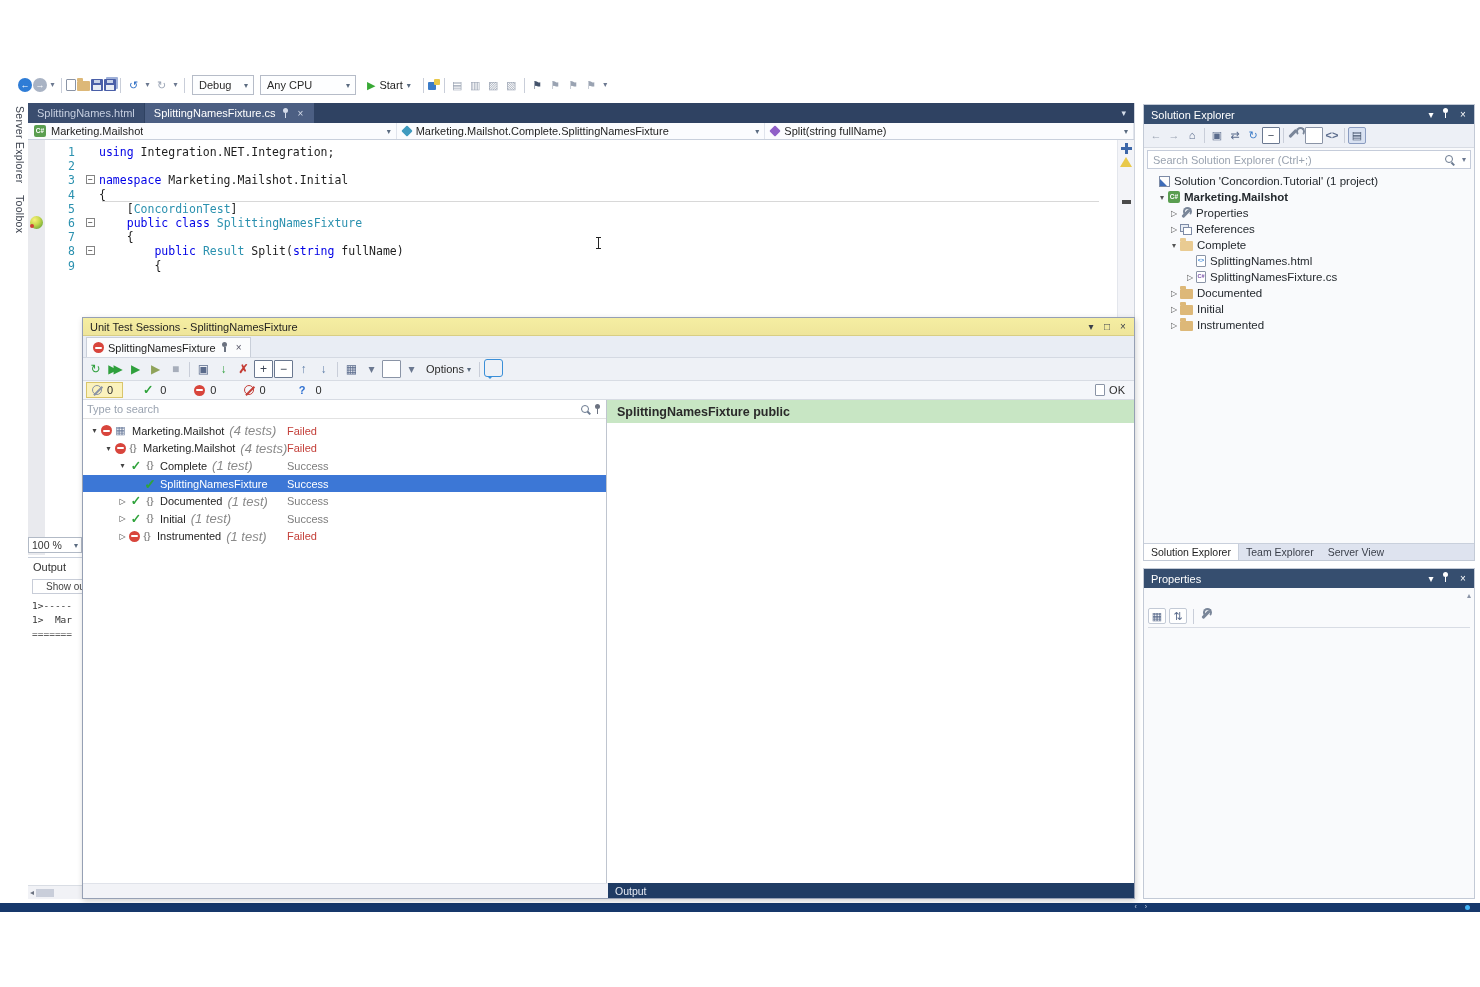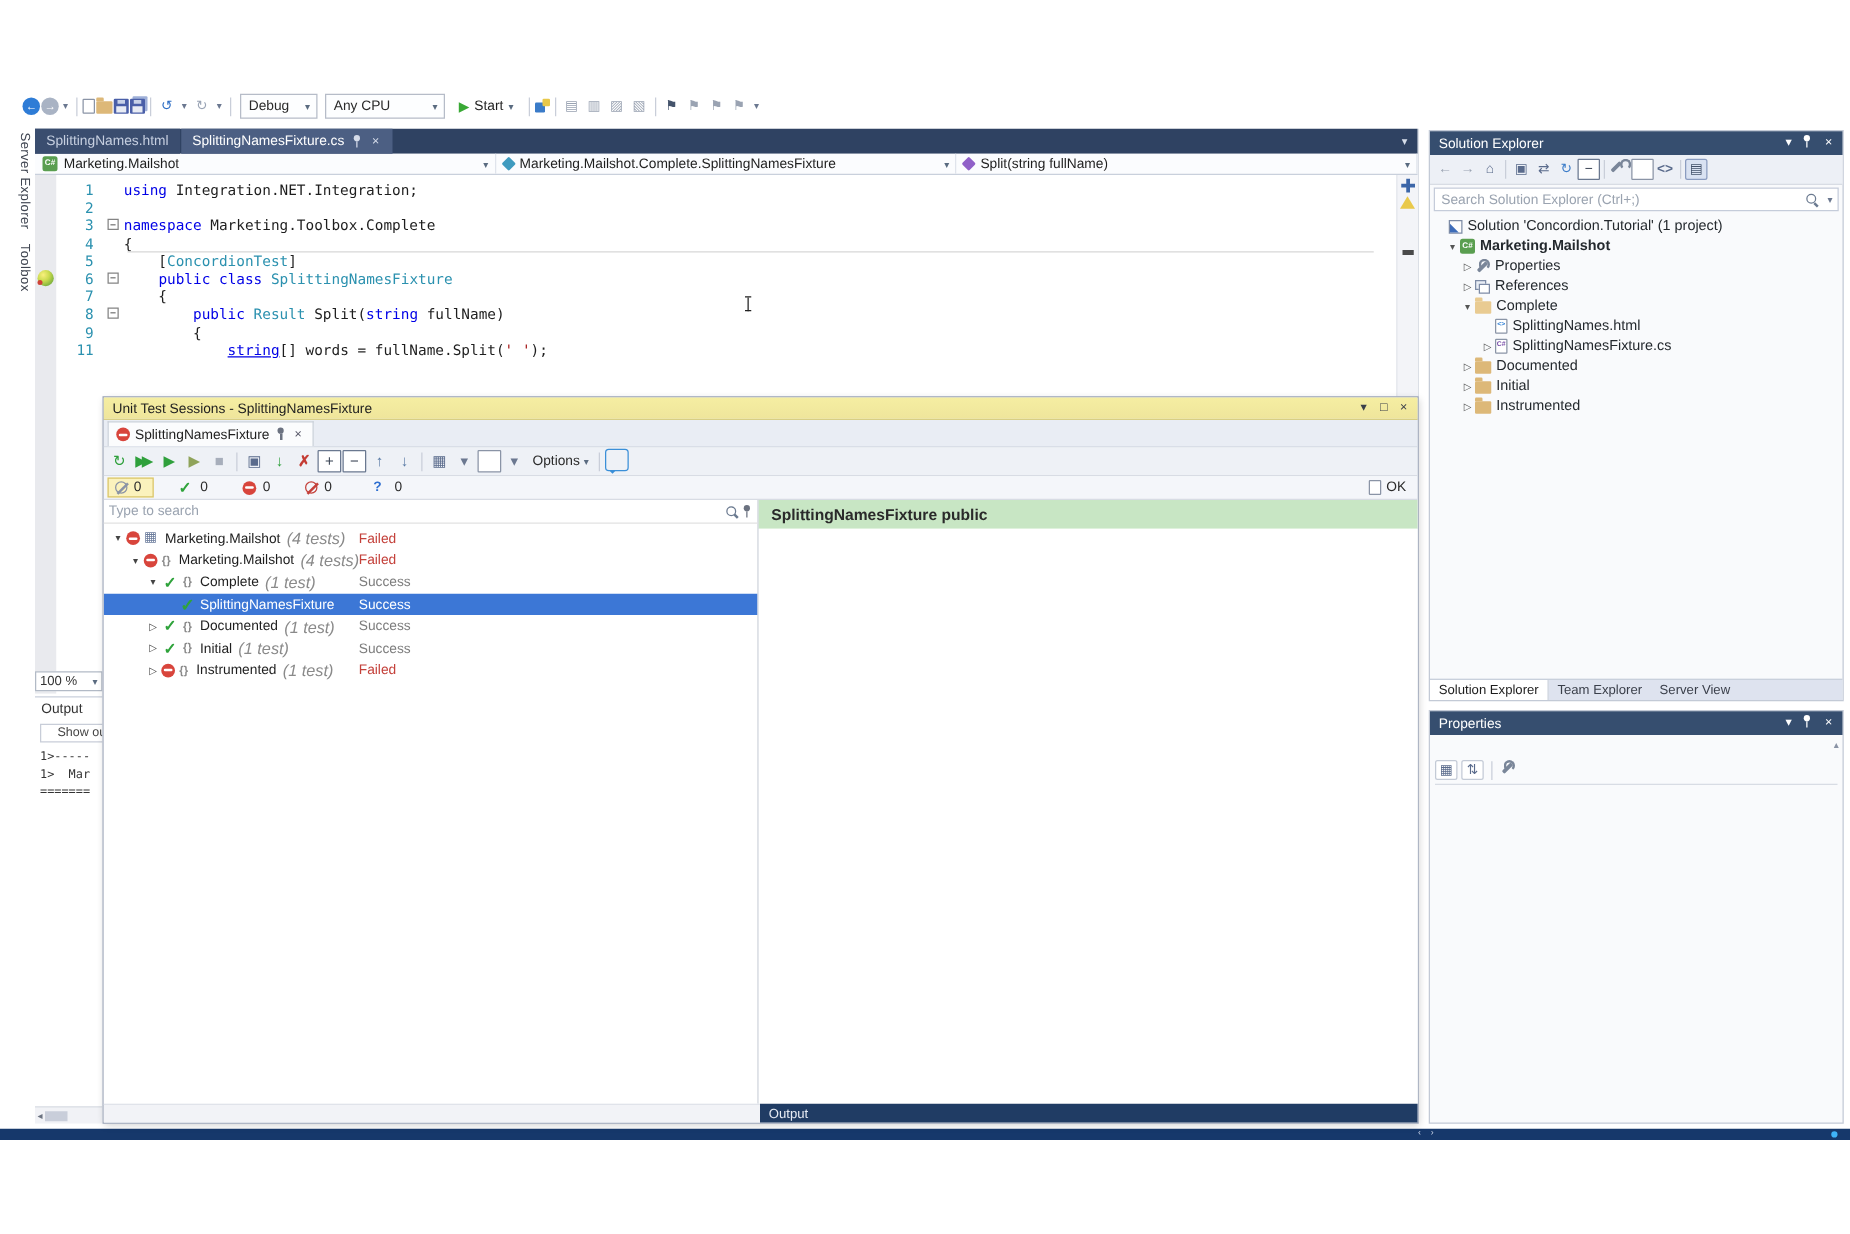--- a/index.html
+++ b/index.html
@@ -295,28 +295,27 @@
           </span>
         <span class="lbl">Split(string fullName)</span>
         <span class="caret">▾</span>
       </span>
     </div>
     <div class="code-area">
       <div class="margin-strip"></div>
       <div class="code-lines">
           <div class="code-line"><span class="ln">1</span><span class="fold-col"></span><span class="code-text"><span class="tok kw">using</span><span class="tok pl"> Integration.NET.Integration;</span></span></div>
           <div class="code-line"><span class="ln">2</span><span class="fold-col"></span><span class="code-text"></span></div>
-          <div class="code-line"><span class="ln">3</span><span class="fold-col"><span class="fold-box">−</span></span><span class="code-text"><span class="tok kw">namespace</span><span class="tok pl"> Marketing.Toolbox.Complete</span></span></div>
+          <div class="code-line"><span class="ln">3</span><span class="fold-col"><span class="fold-box">−</span></span><span class="code-text"><span class="tok kw">namespace</span><span class="tok pl"> Marketing.Mailshot.Initial</span></span></div>
           <div class="code-line sep-after"><span class="ln">4</span><span class="fold-col"></span><span class="code-text"><span class="tok pl">{</span></span></div>
           <div class="code-line"><span class="ln">5</span><span class="fold-col"></span><span class="code-text"><span class="tok pl">    [</span><span class="tok ty">ConcordionTest</span><span class="tok pl">]</span></span></div>
           <div class="code-line"><span class="ln">6</span><span class="fold-col"><span class="fold-box">−</span></span><span class="code-text"><span class="tok pl">    </span><span class="tok kw">public</span><span class="tok pl"> </span><span class="tok kw">class</span><span class="tok pl"> </span><span class="tok ty">SplittingNamesFixture</span></span></div>
           <div class="code-line"><span class="ln">7</span><span class="fold-col"></span><span class="code-text"><span class="tok pl">    {</span></span></div>
           <div class="code-line"><span class="ln">8</span><span class="fold-col"><span class="fold-box">−</span></span><span class="code-text"><span class="tok pl">        </span><span class="tok kw">public</span><span class="tok pl"> </span><span class="tok ty">Result</span><span class="tok pl"> Split(</span><span class="tok kw">string</span><span class="tok pl"> fullName)</span></span></div>
           <div class="code-line"><span class="ln">9</span><span class="fold-col"></span><span class="code-text"><span class="tok pl">        {</span></span></div>
-          <div class="code-line"><span class="ln">11</span><span class="fold-col"></span><span class="code-text"><span class="tok pl">            </span><span class="tok kw u">string</span><span class="tok pl">[] words = fullName.Split(</span><span class="tok st">' '</span><span class="tok pl">);</span></span></div>
         </div>
       <div class="test-marker"></div>
       <div class="ibeam"></div>
       <div class="v-scroll">
         <span class="gi shape-cross"></span>
         <span class="warn"></span>
         <span class="sb-tick"></span>
       </div>
     </div>
   </div>

